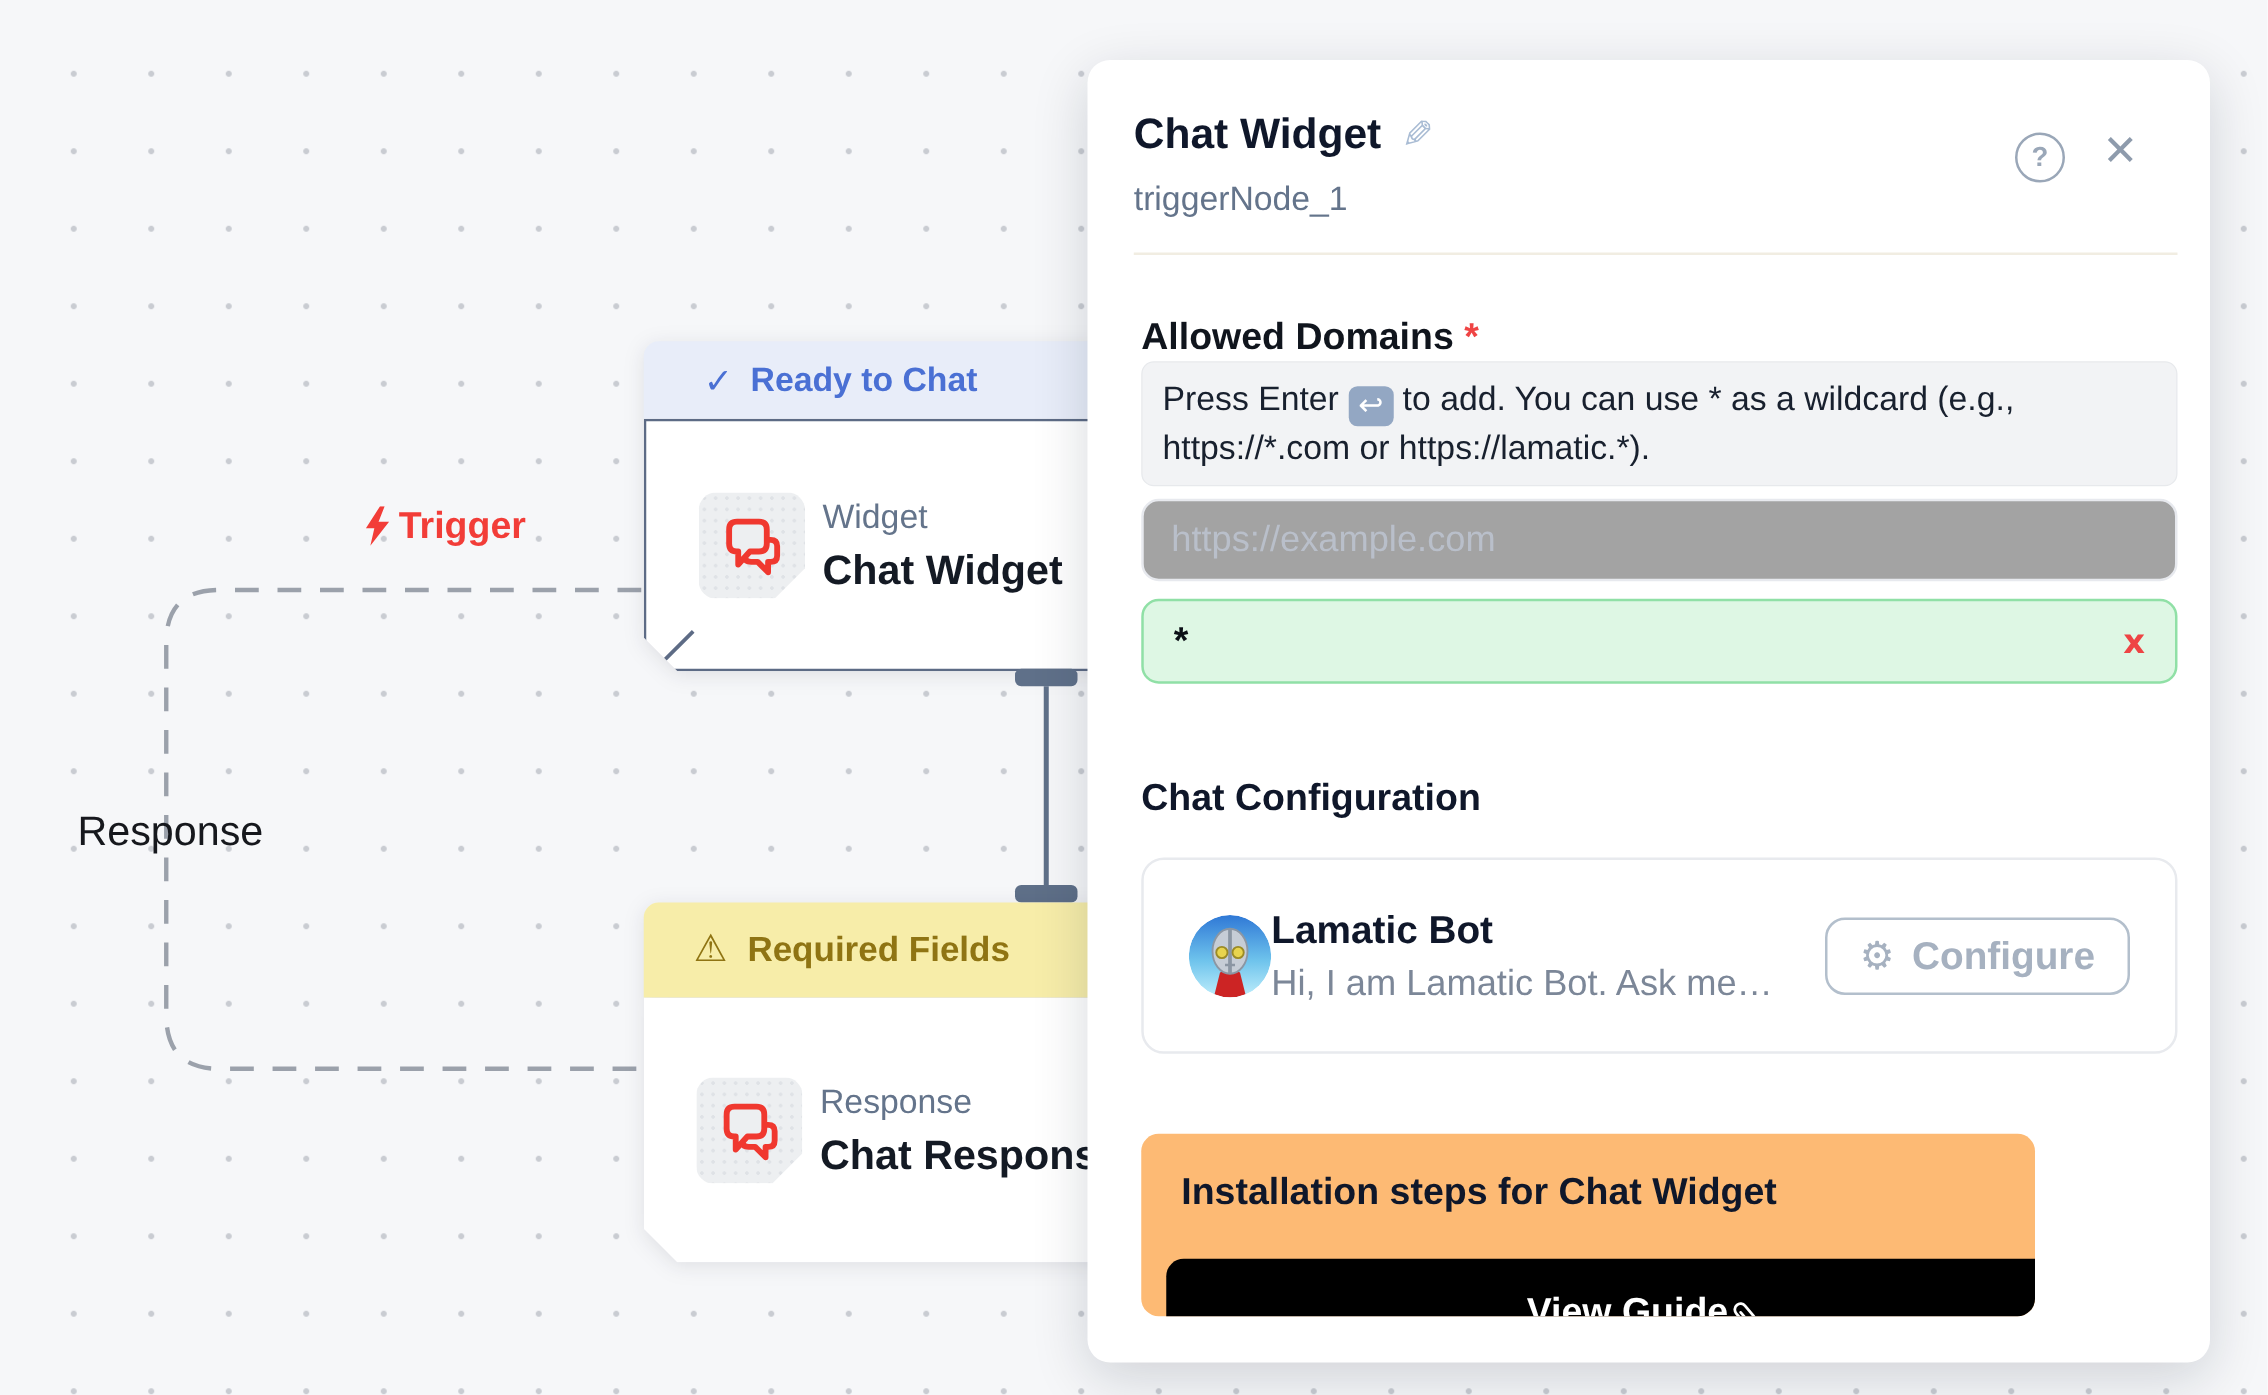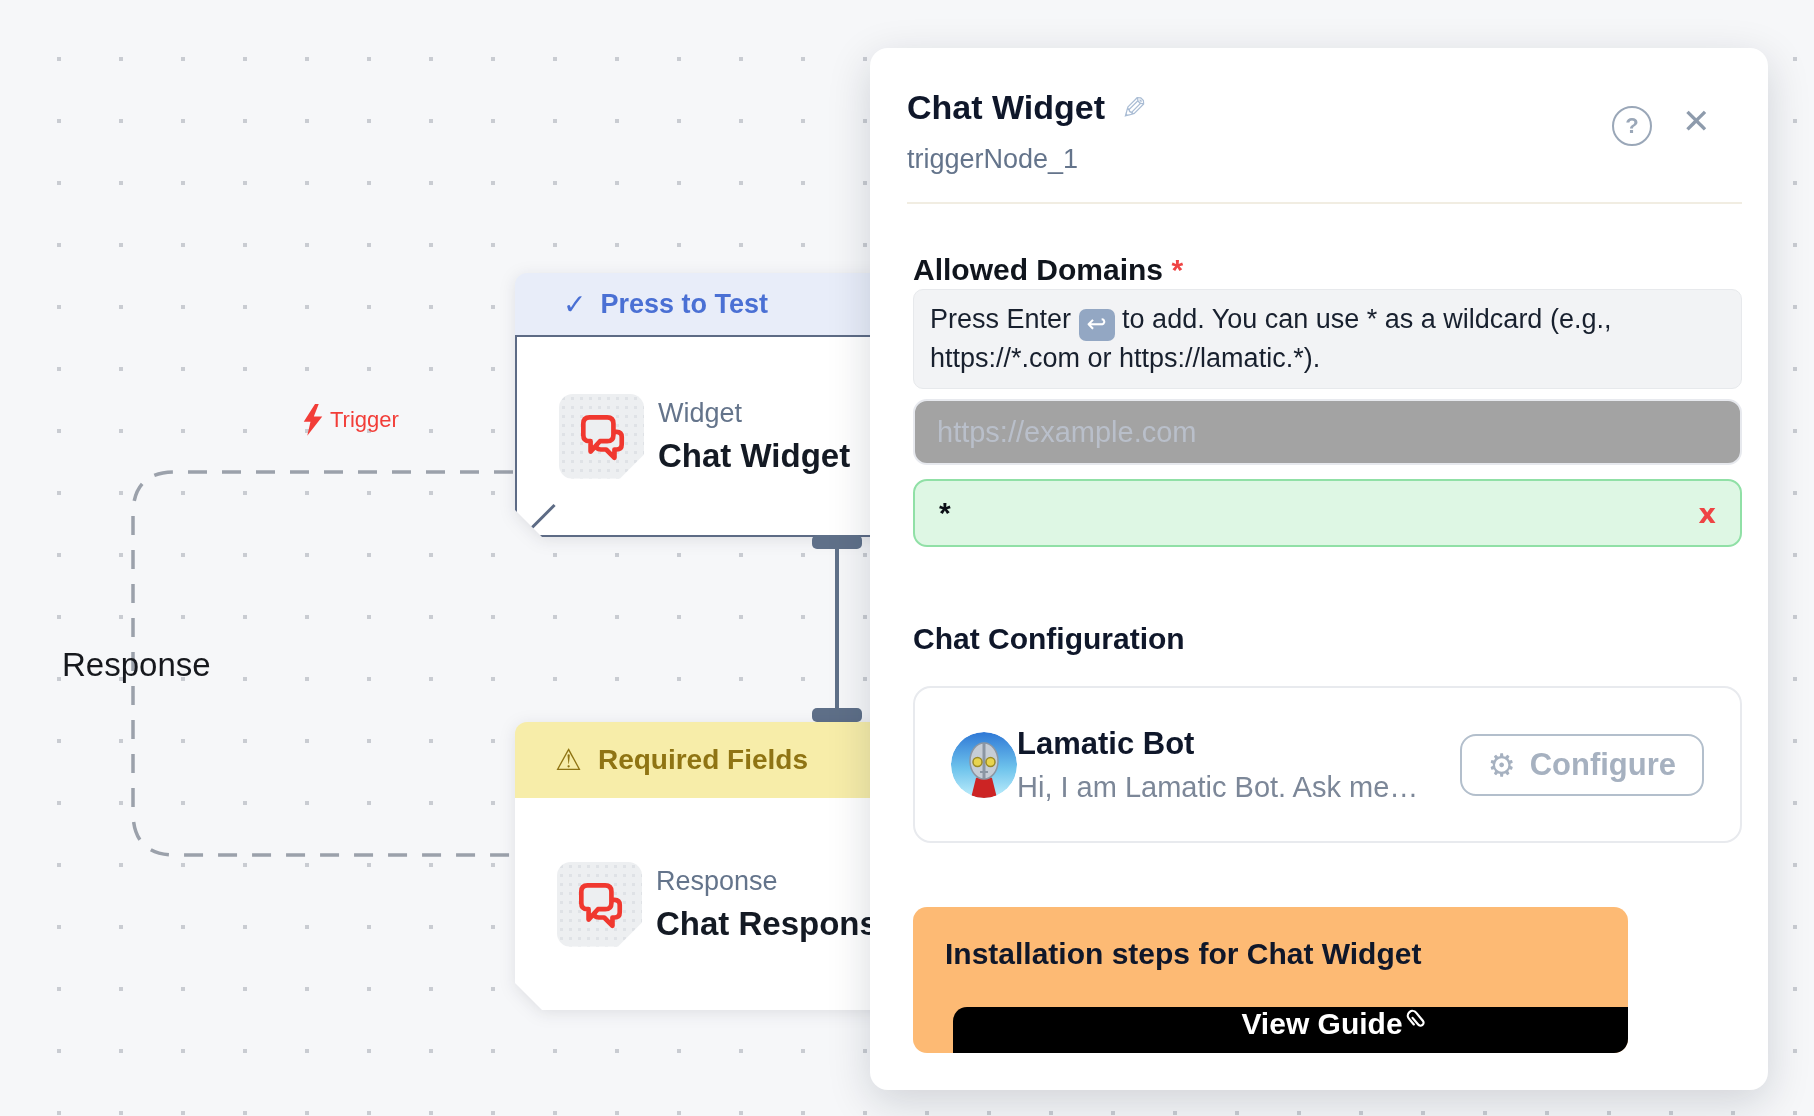--- a/index.html
+++ b/index.html
@@ -6,21 +6,21 @@
   body{width:1814px;height:1116px;overflow:hidden;font-family:"Liberation Sans","DejaVu Sans",sans-serif;-webkit-font-smoothing:antialiased;}
   #app{position:relative;width:1814px;height:1116px;background:#f6f7f9;
        background-image:radial-gradient(#c9ccd2 2.2px, transparent 2.5px);
        background-size:62px 62px;background-position:28px 28px;}
   .abs{position:absolute;}
 
   
   svg.wirelayer{position:absolute;left:0;top:0;width:1814px;height:1116px;pointer-events:none;}
 
   .edge-label{position:absolute;display:flex;align-items:center;gap:6px;}
-  .trigger-label{left:302px;top:404px;color:#f23d38;font-weight:400;font-size:22px;}
+  .trigger-label{left:291px;top:404px;color:#f23d38;font-weight:700;font-size:30px;}
   .response-edge-label{left:62px;top:646px;color:#16181d;font-size:33px;}
 
   
   .node-group{position:absolute;left:515px;width:375px;filter:drop-shadow(0 3px 8px rgba(15,23,42,.10));}
   .badge{box-sizing:border-box;display:flex;align-items:center;border-radius:12px 12px 0 0;font-weight:600;}
   .badge-ready{height:62px;background:#e8edf9;color:#4a70d4;font-size:27px;padding-left:48px;gap:14px;}
   .badge-warn{height:76px;background:#f7eda9;color:#8f7413;font-size:28px;padding-left:40px;gap:16px;}
   .badge-warn .w-icon{font-family:"DejaVu Sans",sans-serif;font-size:30px;line-height:1;}
   .check-glyph{font-family:"DejaVu Sans",sans-serif;font-size:28px;font-weight:700;}
 
@@ -73,22 +73,22 @@
   .avatar{width:66px;height:66px;border-radius:50%;overflow:hidden;flex:none;}
   .bot-texts{display:flex;flex-direction:column;gap:9px;white-space:nowrap;overflow:hidden;}
   .bot-name{font-size:31px;font-weight:700;color:#0f172a;}
   .bot-desc{font-size:29px;color:#7c8798;}
   .configure-btn{margin-left:auto;flex:none;height:58px;display:flex;align-items:center;gap:14px;padding:0 26px;
                  border:2.5px solid #b3bfcc;border-radius:16px;color:#a6b1c0;font-size:31px;font-weight:600;background:#fff;}
   .gear{font-family:"DejaVu Sans",sans-serif;font-size:31px;font-weight:400;}
 
   .install-box{position:absolute;left:43px;top:859px;width:715px;height:146px;background:#fdba74;border-radius:14px;overflow:hidden;}
   .install-heading{position:absolute;left:32px;top:30px;font-size:30px;font-weight:700;color:#0f172a;}
-  .guide-btn{position:absolute;left:40px;top:100px;width:766px;height:60px;background:#000000;border-radius:14px;
-             display:flex;align-items:flex-start;justify-content:center;color:#ffffff;font-size:30px;font-weight:700;}
+  .guide-btn{position:absolute;left:20px;top:100px;width:766px;height:60px;background:#000000;border-radius:14px;
+             display:flex;align-items:flex-end;justify-content:center;color:#ffffff;font-size:30px;font-weight:700;}
 </style>
 </head>
 <body>
 
 <div id="app">
 
   <svg class="wirelayer">
     <path d="M 513 472 L 175 472 Q 133 472 133 514 L 133 812 Q 133 855 175 855 L 510 855" fill="none" stroke="#9ba1ab" stroke-width="3.5" stroke-dasharray="19 15"></path>
   </svg>
 
@@ -98,21 +98,21 @@
     </svg>
     <span>Trigger</span>
   </div>
   <div class="edge-label response-edge-label abs">
     <span>Response</span>
   </div>
 
   <div class="node-group" style="top:273px;">
     <div class="badge badge-ready">
       <span class="check-glyph">✓</span>
-      <span>Press to Test</span>
+      <span>Ready to Chat</span>
     </div>
     <div class="node-card bordered card1">
       <div class="node-row">
         <div class="icon-tile">
           <svg width="54" height="54" viewBox="0 0 52 52">
             <path d="M30 22 h10 q5 0 5 5 v7 q0 5 -5 5 h-2 v8 l-8 -8 h-5 q-5 0 -5 -5 v-7 q0 -5 5 -5 z" fill="#edeff1" stroke="#f0382f" stroke-width="4.5" stroke-linejoin="round"></path>
             <path d="M31 8 H14 Q8 8 8 14 V25 Q8 31 14 31 h1 v10 l9 -10 h7 q6 0 6 -6 V14 Q37 8 31 8 Z" fill="#edeff1" stroke="#f0382f" stroke-width="4.5" stroke-linejoin="round"></path>
           </svg>
         </div>
         <div class="node-texts">

